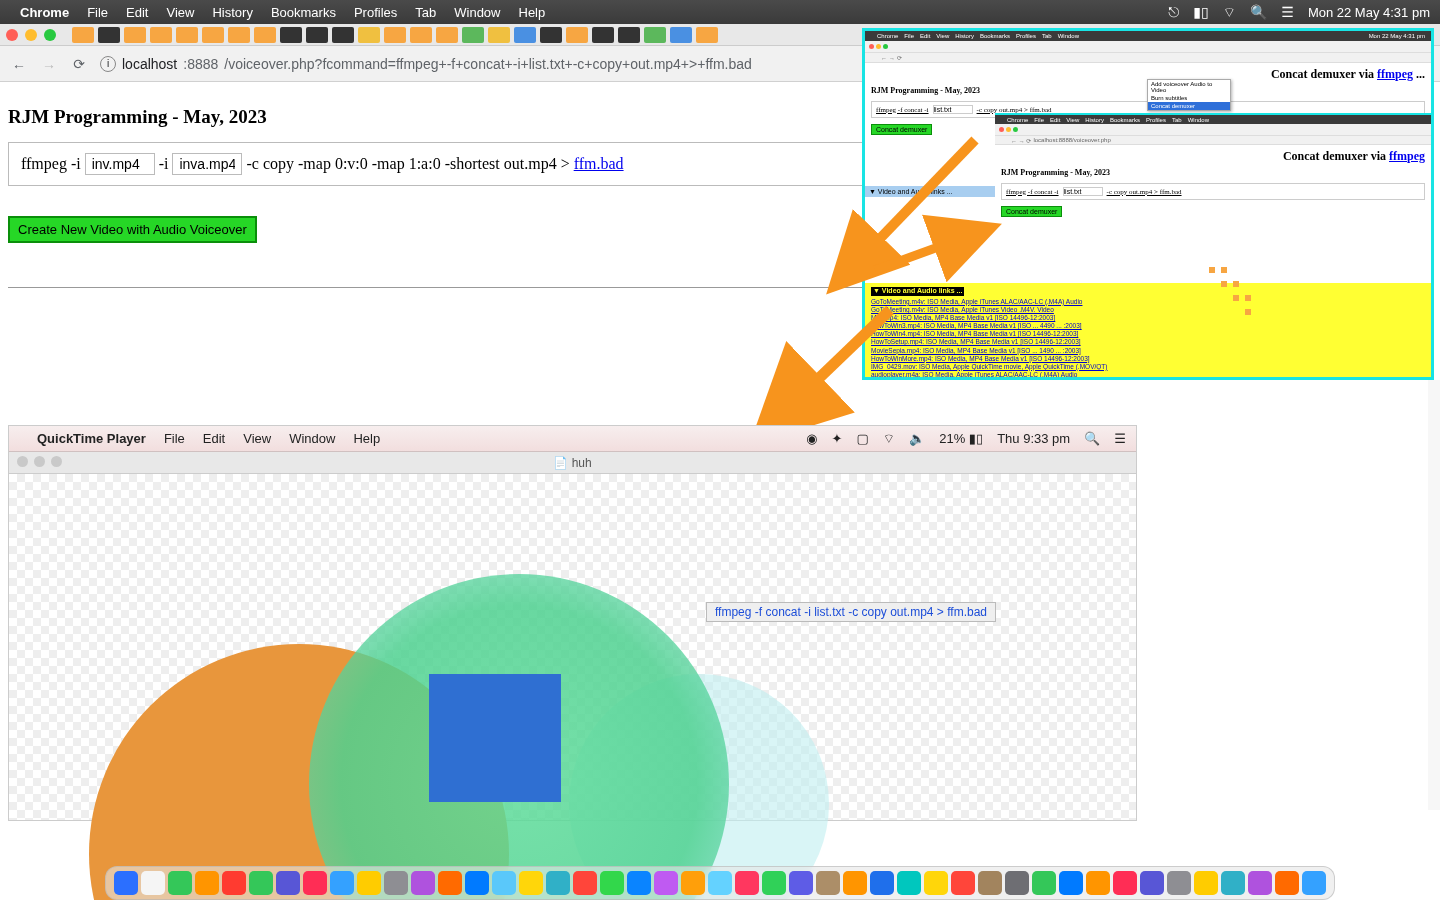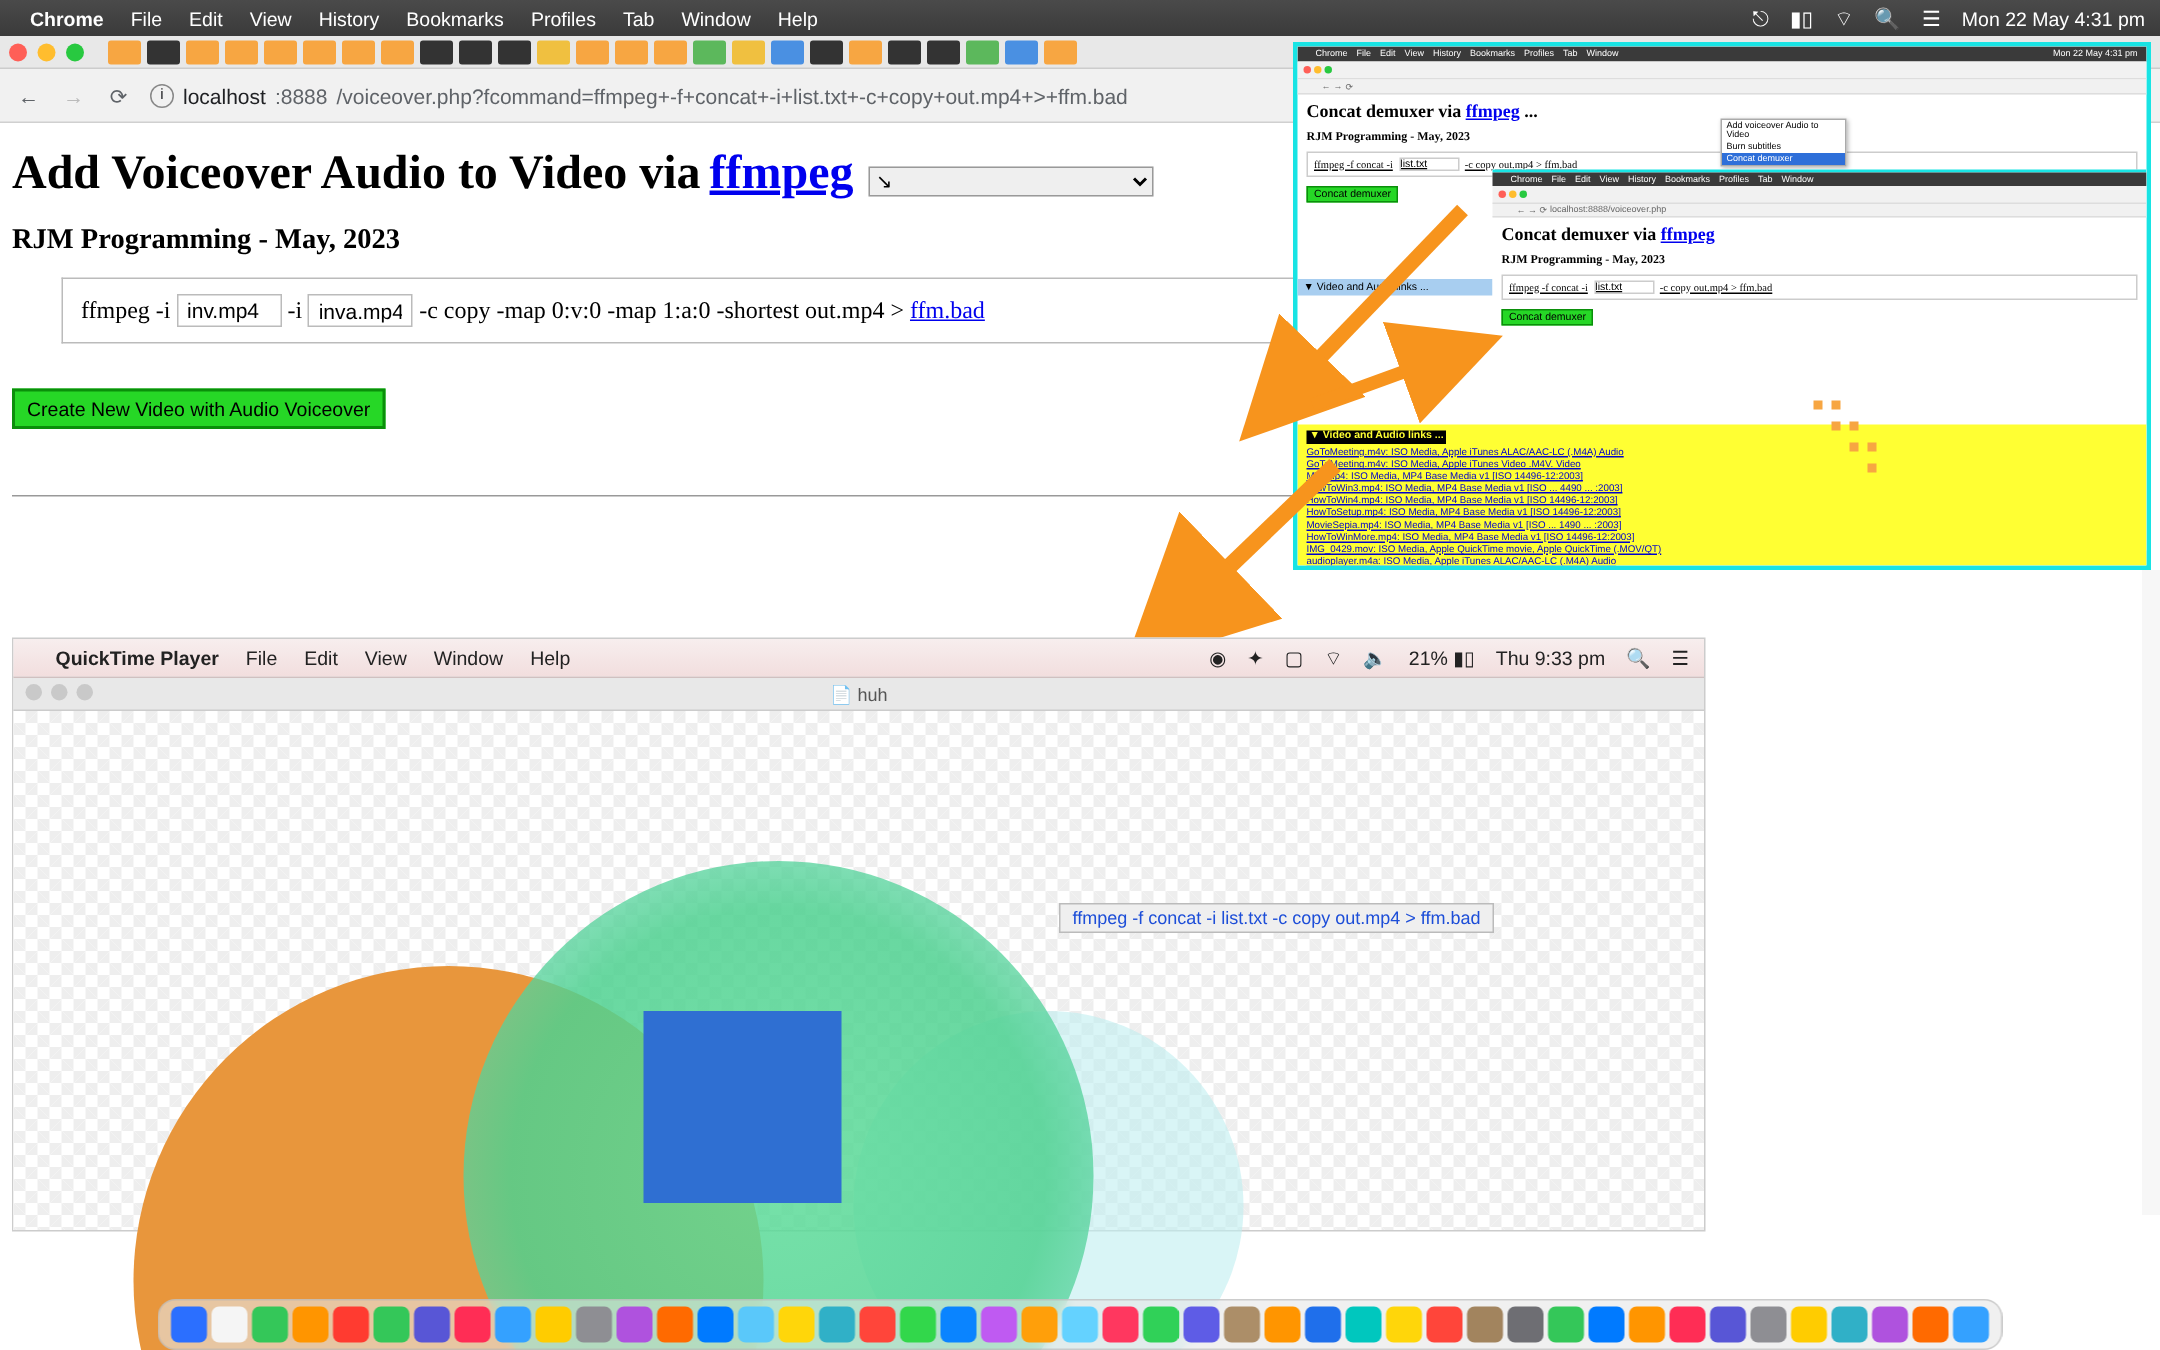--- a/index.html
+++ b/index.html
@@ -35,35 +35,35 @@
 .addr .host { color: #202124; }
 .addr .path { color: #5f6368; }
 
 
 .page { padding: 8px 8px 0 8px; position: relative; }
 h1 { font-family: "Times New Roman", serif; font-weight: bold; font-size: 32px; margin: 6px 0 4px 0; display: flex; align-items: baseline; gap: 6px; }
 h1 a { color: #0000ee; text-decoration: underline; }
 .h1-select { font-size: 13px; width: 190px; border: 1px solid #999; background: #efefef; height: 20px; margin-left: 4px; }
 h3.sub { font-family: "Times New Roman", serif; font-weight: bold; font-size: 19px; margin: 16px 0 14px 0; }
 
-table.cmd { border-collapse: collapse; border: 1px solid #bbb; width: 900px; margin-left: 33px; }
+table.cmd { border-collapse: collapse; border: 1px solid #bbb; width: 900px; }
 table.cmd td { padding: 10px 12px; font-family: "Times New Roman", serif; font-size: 16px; }
 .cmd input[type="text"] { border: 1px solid #bbb; padding: 2px 6px; font-size: 14px; width: 70px; }
 .cmd a { color: #0000ee; text-decoration: underline; }
 
 .greenbtn { margin-top: 30px; display: inline-block; background: #26d726; border: 2px solid #0a8f0a; color: #000; font-size: 13px; padding: 4px 8px; cursor: pointer; }
 
 hr.big { margin-top: 44px; border: none; border-top: 1px solid #999; }
 
 
 .thumb-panel { position: absolute; top: 28px; right: 6px; width: 572px; height: 352px; border: 3px solid #18e4e4; background: #fff; overflow: hidden; font-size: 8px; }
 .thumb-panel .mini-top { height: 10px; background: #3a3a3a; color: #fff; display: flex; gap: 6px; padding: 0 6px; align-items: center; font-size: 6px; }
 .thumb-panel .mini-bar { height: 12px; background: #f1f1f1; border-bottom: 1px solid #ddd; display:flex; align-items:center; gap:2px; padding:0 4px;}
 .thumb-panel .mini-bar .d { width:5px;height:5px;border-radius:50%;}
-.thumb-panel .mini-heading { font-family: "Times New Roman", serif; font-weight: bold; font-size: 12px; padding: 4px 6px; }
+.thumb-panel .mini-heading { font-family: "Times New Roman", serif; font-weight: bold; font-size: 12px; padding: 4px 6px; text-align: right; }
 .thumb-panel .mini-heading a { color: #0000ee; text-decoration: underline; }
 .thumb-panel .mini-sub { font-family: "Times New Roman", serif; font-weight: bold; font-size: 8px; padding: 0 6px 4px; }
 .thumb-panel .mini-cmdrow { margin: 2px 6px; border: 1px solid #ccc; padding: 3px 4px; font-size: 7px; font-family: "Times New Roman", serif; display:flex; gap:4px; align-items:center;text-decoration:underline;}
 .thumb-panel .mini-cmdrow input { font-size:7px; width:40px; border:1px solid #ccc; }
 .thumb-panel .mini-green { display:inline-block; margin:4px 6px; background:#26d726; border:1px solid #0a8f0a; font-size:7px; padding:1px 4px;}
 .thumb-panel .dd-menu { position:absolute; top:48px; right:200px; width:84px; background:#fff; border:1px solid #aaa; font-size:6px; box-shadow:1px 1px 3px rgba(0,0,0,.3);}
 .thumb-panel .dd-menu .dd-item { padding:1px 3px; }
 .thumb-panel .dd-menu .dd-item.sel { background:#2e6fd9; color:#fff; }
 
 
@@ -177,27 +177,20 @@
   <span class="nav-btn">⟳</span>
   <div class="addr">
     <span class="info-icon">i</span>
     <span class="host">localhost</span>
       <span class="path">:8888</span>
       <span class="path">/voiceover.php?fcommand=ffmpeg+-f+concat+-i+list.txt+-c+copy+out.mp4+&gt;+ffm.bad</span>
   </div>
 </div>
 
 <div class="page">
-  <h1>
-    <span>Add Voiceover Audio to Video via </span>
-    <a>ffmpeg</a>
-    <select class="h1-select">
-      <option>↘</option>
-    </select>
-  </h1>
   <h3 class="sub">
     <span>RJM Programming - May, 2023</span>
   </h3>
 
   <table class="cmd">
     <tbody>
         <tr>
           <td>
       <span>ffmpeg -i </span>
       <input type="text" value="inv.mp4" style="">

